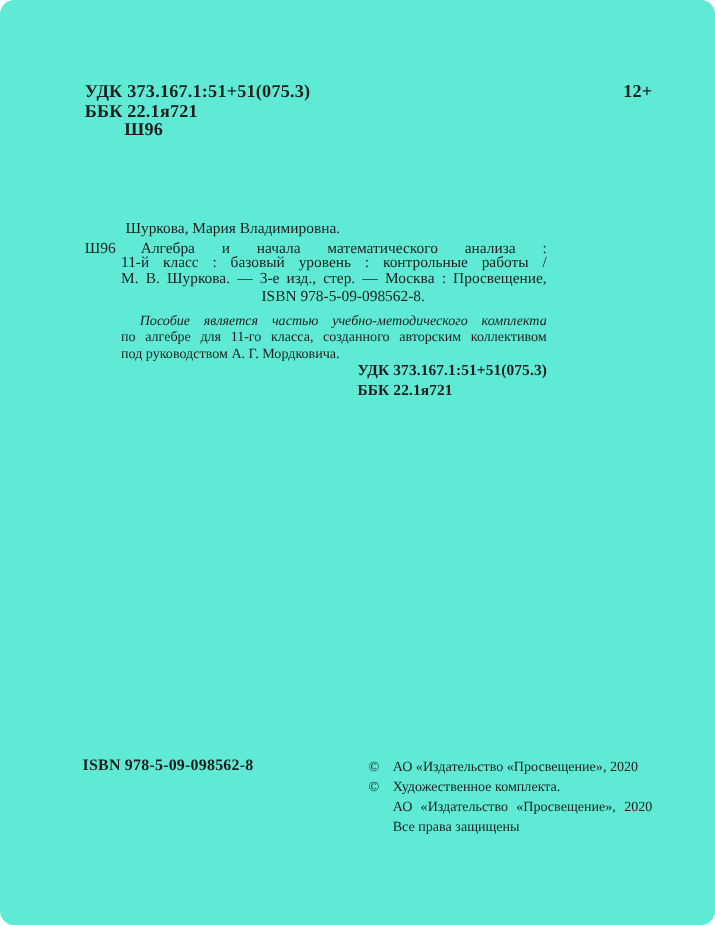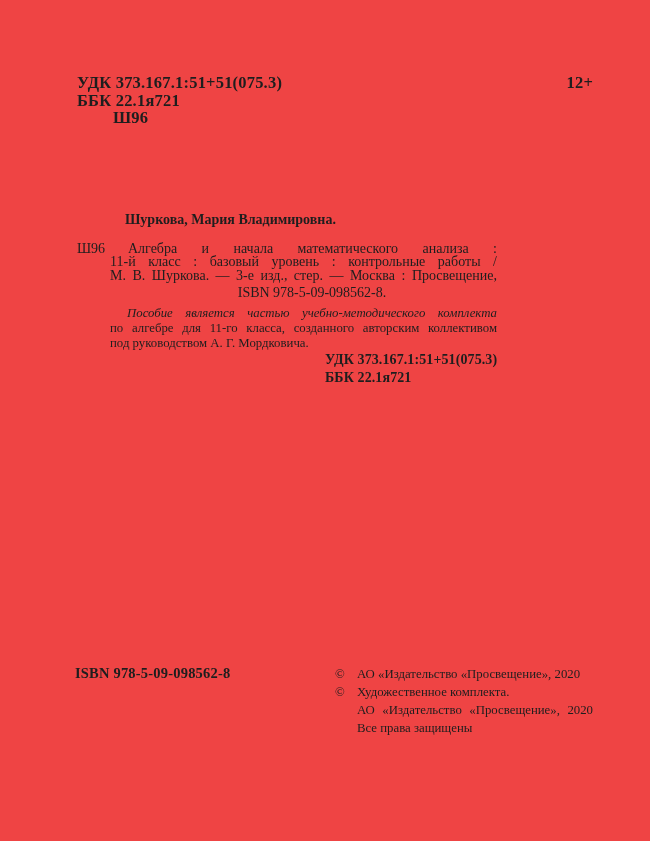--- a/index.html
+++ b/index.html
@@ -4,52 +4,52 @@
 <style>
   html, body { margin: 0; padding: 0; }
   body {
     width: 650px; height: 841px;
     background: #ffffff;
     font-family: "Liberation Serif", "DejaVu Serif", serif;
     color: #1e1e1e;
     position: relative;
     -webkit-font-smoothing: antialiased;
   }
-  .page { position: absolute; inset: 0; background: #ef4444; overflow: hidden; }
+  .page { position: absolute; inset: 0; background: #5eead4; overflow: hidden; border-radius: 13px; }
 
   
   .top {
     position: absolute; left: 77px; top: 74px; width: 516px;
     font-weight: bold; font-size: 16.5px; line-height: 17.7px;
     letter-spacing: 0.2px;
   }
   .top .age { position: absolute; right: 0; top: 0; }
   .top .sig { padding-left: 36px; }
 
   
   .card {
     position: absolute; left: 110px; top: 198px; width: 387px;
     font-size: 14px; line-height: 13.5px;
   }
-  .card .author { margin: 15px; font-weight: bold; }
+  .card .author { margin: 4px; font-weight: normal; }
   .desc { position: relative; }
   .sigla { position: absolute; left: -33px; top: 0; }
   .jl { text-align: justify; text-align-last: justify; }
   .ind  { text-indent: 18px; }
   .isbn-line { margin: 3.5px 0 0 17px; text-align: center; }
   .annot { margin-top: 7px; font-size: 12.8px; line-height: 15px; }
   .annot .ind2 { text-indent: 17px; font-style: italic; }
   .udkblock {
     margin-top: 0; margin-left: 215px;
     font-weight: bold; font-size: 14px; line-height: 17.5px;
     white-space: nowrap; letter-spacing: 0.1px;
   }
 
   
-  .bottom { position: absolute; left: 75px; top: 665px; width: 518px; height: 80px; }
+  .bottom { position: absolute; left: 75px; top: 688px; width: 518px; height: 80px; }
   .bisbn { position: absolute; left: 0; top: 0; font-weight: bold; font-size: 14.5px; letter-spacing: 0.2px; }
   .cr { position: absolute; right: 0; top: 0; width: 258px; font-size: 12.8px; line-height: 18px; }
   .crl { position: relative; padding-left: 22px; white-space: nowrap; }
   .crl .mk { position: absolute; left: 0; top: 0; }
   .crl.just { white-space: normal; text-align: justify; text-align-last: justify; }
 </style>
 </head>
 <body>
 
 <div class="page">

